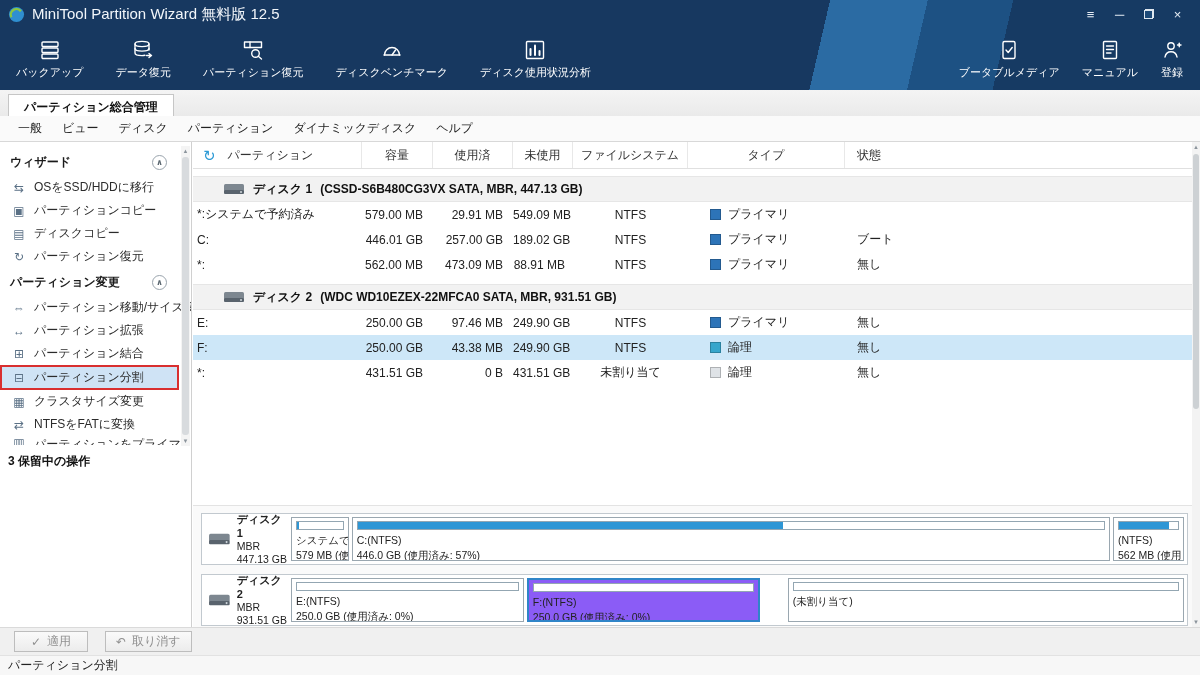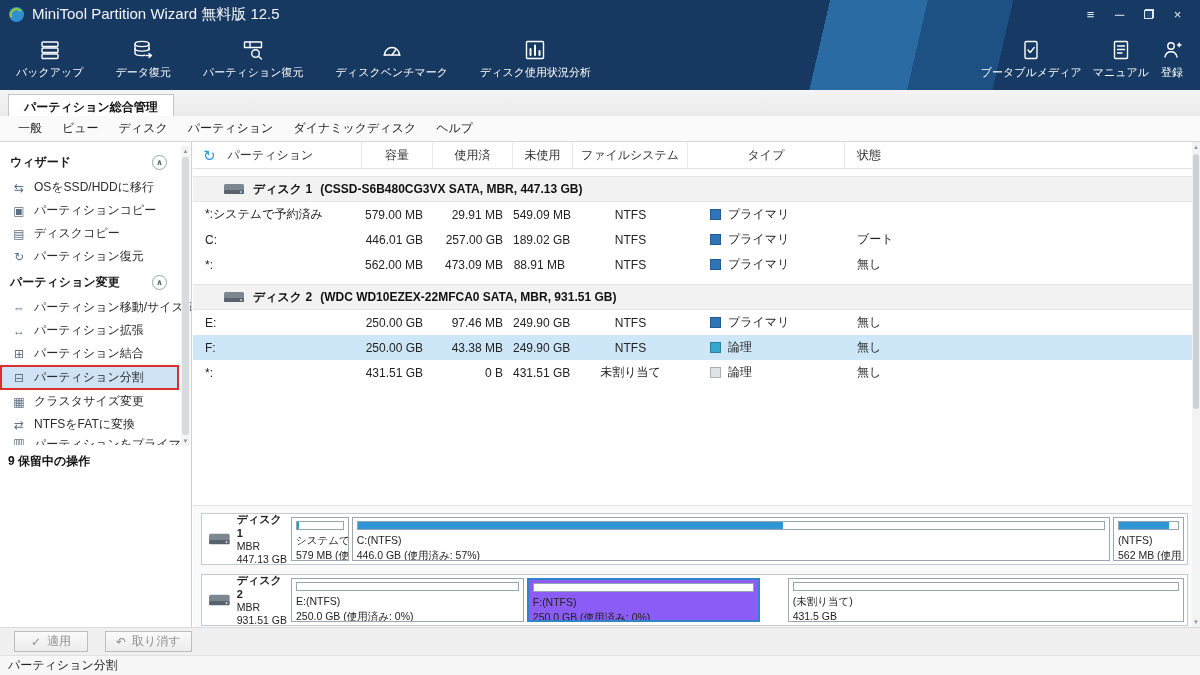--- a/index.html
+++ b/index.html
@@ -13,21 +13,21 @@
   .logo { width:17px; height:17px; }
   .title { font-size:15px; color:#f2f6fa; }
   .win-controls { margin-left:auto; display:flex; align-items:center; }
   .wbtn { width:29px; height:22px; display:flex; align-items:center; justify-content:center; color:#e6edf5; font-size:13px; cursor:default; }
   .restore-shape { position:relative; width:10px; height:10px; }
   .restore-shape::before { content:""; position:absolute; top:0; right:0; width:7px; height:7px; border:1px solid #dfe7ef; }
   .restore-shape::after { content:""; position:absolute; bottom:0; left:0; width:7px; height:7px; border:1px solid #dfe7ef; background:#1d4a78; }
 
   .toolbar { height:62px; display:flex; align-items:center; padding:0 16px; }
   .tgroup { display:flex; gap:32px; }
-  .tgroup.right { margin-left:auto; gap:11px;align-items:center; }
+  .tgroup.right { margin-left:auto; gap:22px;align-items:center; }
   .titem { display:flex; flex-direction:column; align-items:center; gap:3px; color:#fff; font-size:11px; white-space:nowrap; }
   .ticon { width:24px; height:24px; stroke:#fff; fill:none; stroke-width:1.4; stroke-linecap:round; stroke-linejoin:round; }
 
   
   .tabrow { position:absolute; top:90px; left:0; right:0; height:30px; background:linear-gradient(#f4f4f4,#e9e9e9); border-bottom:1px solid #cfcfcf; display:flex; align-items:flex-end; padding-left:8px; }
   .tab { height:25px; background:#fff; border:1px solid #c6c6c6; border-bottom:none; display:flex; align-items:center; padding:0 15px; font-weight:bold; font-size:12px; color:#111; }
 
   
   .menubar { position:absolute; top:116px; left:0; right:0; height:26px; background:#fafafa; border-bottom:1px solid #d8d8d8; display:flex; align-items:center; padding-left:8px; }
   .mitem { padding:0 10px; height:100%; display:flex; align-items:center; color:#222; }
@@ -55,21 +55,21 @@
   .hc { display:flex; align-items:center; justify-content:center; color:#333; border-right:1px solid #e8e8e8; }
   .hc.hc7 { border-right:none; flex:1; justify-content:flex-start; padding-left:12px; }
   .hc.hc1 { justify-content:flex-start; padding-left:10px; gap:12px; }
   .refresh { color:#2e9bd6; font-size:15px; line-height:1; }
   .hc1{width:169px}.hc2{width:71px}.hc3{width:80px}.hc4{width:60px}.hc5{width:115px}.hc6{width:157px}
 
   .group { height:26px; margin-top:7px; margin-right:8px; background:#f2f2f2; border-top:1px solid #e6e6e6; border-bottom:1px solid #e6e6e6; display:flex; align-items:center; gap:8px; padding-left:30px; font-weight:bold; color:#111; }
   .trow { height:25px; display:flex; align-items:center; margin-right:8px; }
   .trow.sel { background:#cde7f8; }
   .c { overflow:hidden; white-space:nowrap; }
-  .c1{width:169px;padding-left:12px}.c2{width:71px;text-align:right;padding-right:10px}
+  .c1{width:169px;padding-left:4px}.c2{width:71px;text-align:right;padding-right:10px}
   .c3{width:80px;text-align:right;padding-right:10px}.c4{width:60px;text-align:right;padding-right:8px}
   .c5{width:115px;text-align:center}.c6{width:157px;padding-left:22px;display:flex;align-items:center;gap:7px}
   .c7{flex:1;padding-left:12px}
   .tsq { width:11px; height:11px; display:inline-block; border:1px solid rgba(0,0,0,.22); flex:none; }
 
   
   .diskmap { position:absolute; top:363px; left:0; width:999px; height:122px; background:#fafafa; border-top:1px solid #e3e3e3; padding:7px 4px 0 8px; }
   .drow { display:flex; height:52px; border:1px solid #c2c9cf; background:#fff; margin-bottom:9px; }
   .dlabel { width:86px; display:flex; align-items:center; gap:6px; padding-left:6px; flex:none; }
   .dltext { display:flex; flex-direction:column; }
@@ -246,21 +246,21 @@
     </div>
     <div class="sitem">
       <span class="sglyph">⇄</span>
       <span>NTFSをFATに変換</span>
     </div>
     <div class="sitem clip">
       <span class="sglyph">▥</span>
       <span>パーティションをプライマリに設定</span>
     </div>
 
-    <div class="pending">9 保留中の操作</div>
+    <div class="pending">3 保留中の操作</div>
 
     <div class="sscroll">
       <div class="sarrow">▲</div>
       <div class="sthumb"></div>
       <div class="sarrow" style="position:absolute;bottom:0;left:0;right:0;">▼</div>
     </div>
   </div>
 
   <div class="main">
 
@@ -433,21 +433,20 @@
                 <div class="pfill" style="width: 0%;"></div>
               </div>
             <div class="pl1">F:(NTFS)</div>
             <div class="pl2">250.0 GB (使用済み: 0%)</div>
           </div>
           <div class="pblock" style="width: 46%; margin-left: 25px;">
             <div class="pbar">
                 <div class="pfill" style="width: 0%;"></div>
               </div>
             <div class="pl1">(未割り当て)</div>
-            <div class="pl2">431.5 GB</div>
           </div>
         </div>
       </div>
     </div>
 
     <div class="vscroll">
       <div class="varrow">▲</div>
       <div class="vthumb"></div>
       <div class="varrow" style="position:absolute;bottom:0;left:0;right:0;">▼</div>
     </div>

